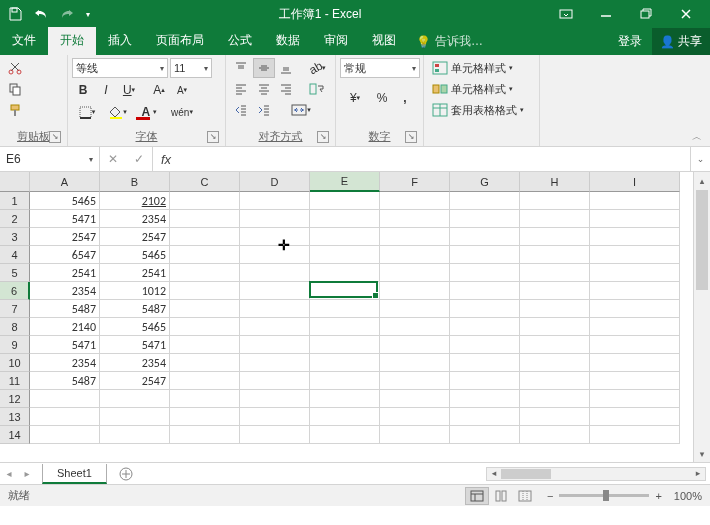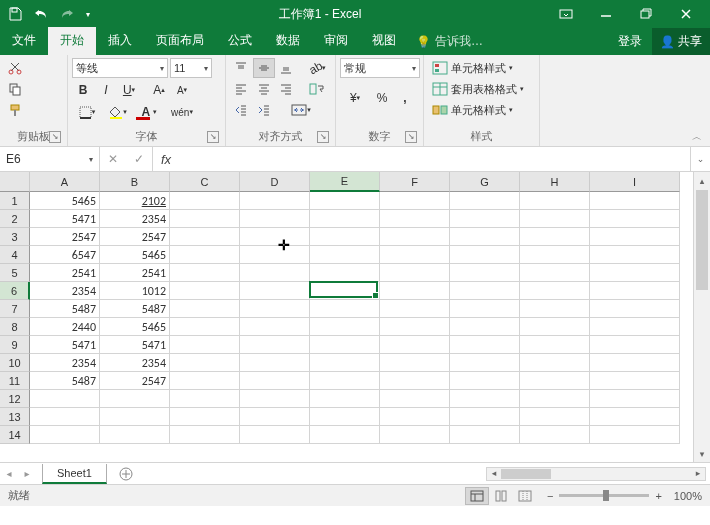--- a/index.html
+++ b/index.html
@@ -19,21 +19,21 @@
 .tabsrow .tab.active { background:#f1f1f1; color:#0f7b3a; }
 .tabsrow .spacer { flex:1; }
 .tabsrow .tell { display:flex; align-items:center; gap:4px; padding:5px 8px; opacity:.8; }
 .tabsrow .login { padding:5px 10px; cursor:pointer; }
 .tabsrow .share { padding:5px 8px; background:#0a5d2c; cursor:pointer; display:flex; align-items:center; gap:3px; }
 
 
 .ribbon { height:92px; background:#f1f1f1; border-bottom:1px solid #d4d4d4; display:flex; position:relative; }
 .group { border-right:1px solid #d9d9d9; padding:3px 4px 1px; display:flex; flex-direction:column; height:100%; }
 .group .gbody { flex:1; display:flex; gap:2px; }
-.group .glabel { text-align:center; font-size:11px; color:#666; padding:2px 0 1px; position:relative; }
+.group .glabel { text-align:center; font-size:11px; color:#666; padding:2px 0 1px; position:relative;text-decoration:underline; }
 .group .glabel .dlg { position:absolute; right:2px; bottom:2px; width:12px; height:12px; border:1px solid #999; cursor:pointer; font-size:8px; line-height:9px; text-align:center; color:#666; }
 
 .col { display:flex; flex-direction:column; gap:1px; }
 .bigbtn { width:40px; display:flex; flex-direction:column; align-items:center; justify-content:center; padding:2px; cursor:pointer; border:1px solid transparent; height:64px; font-size:11px; }
 .smbtn { width:22px; height:20px; display:flex; align-items:center; justify-content:center; cursor:pointer; border:1px solid transparent; }
 .combo { height:20px; border:1px solid #c4c4c4; background:#fff; display:flex; align-items:center; padding:0 3px; font-size:11px; }
 .combo .dd { margin-left:auto; font-size:8px; color:#555; }
 
 .midbtn { height:20px; display:flex; align-items:center; padding:0 3px; gap:3px; cursor:pointer; border:1px solid transparent; font-size:11px; white-space:nowrap; }
 
@@ -369,37 +369,36 @@
           <svg width="16" height="14">
             <rect x="1" y="1" width="14" height="12" fill="none" stroke="#4a8"></rect>
             <rect x="3" y="3" width="4" height="3" fill="#c44"></rect>
             <rect x="3" y="8" width="4" height="3" fill="#4a8"></rect>
           </svg>
           <span>单元格样式</span>
           <span style="font-size:7px">▾</span>
         </div>
       <div class="midbtn">
           <svg width="16" height="14">
+            <rect x="1" y="3" width="6" height="8" fill="#e8c070" stroke="#a80"></rect>
+            <rect x="9" y="3" width="6" height="8" fill="#aad4aa" stroke="#4a8"></rect>
+          </svg>
+          <span>单元格样式</span>
+          <span style="font-size:7px">▾</span>
+        </div>
+      <div class="midbtn">
+          <svg width="16" height="14">
             <rect x="1" y="1" width="14" height="12" fill="none" stroke="#4a8"></rect>
             <line x1="1" y1="5" x2="15" y2="5" stroke="#4a8"></line>
             <line x1="8" y1="1" x2="8" y2="13" stroke="#4a8"></line>
           </svg>
           <span>套用表格格式</span>
           <span style="font-size:7px">▾</span>
         </div>
-      <div class="midbtn">
-          <svg width="16" height="14">
-            <rect x="1" y="3" width="6" height="8" fill="#e8c070" stroke="#a80"></rect>
-            <rect x="9" y="3" width="6" height="8" fill="#aad4aa" stroke="#4a8"></rect>
-          </svg>
-          <span>单元格样式</span>
-          <span style="font-size:7px">▾</span>
-        </div>
-    </div>
-    <div class="glabel"><span>样式</span></div>
+    </div>
   </div>
 
 
 
   <div class="ribbon-collapse">︿</div>
 </div>
 
 <div class="fbar">
   <div class="namebox">
       <span>E6</span>
@@ -515,21 +514,21 @@
         <div class="cell" style="width: 70px;">5487</div>
         <div class="cell" style="width: 70px;"></div>
         <div class="cell" style="width: 70px;"></div>
         <div class="cell" style="width: 70px;"></div>
         <div class="cell" style="width: 70px;"></div>
         <div class="cell" style="width: 70px;"></div>
         <div class="cell" style="width: 70px;"></div>
         <div class="cell" style="width: 90px;"></div>
       </div>
       <div class="row">
-        <div class="cell" style="width: 70px;">2440</div>
+        <div class="cell" style="width: 70px;">2140</div>
         <div class="cell" style="width: 70px;">5465</div>
         <div class="cell" style="width: 70px;"></div>
         <div class="cell" style="width: 70px;"></div>
         <div class="cell" style="width: 70px;"></div>
         <div class="cell" style="width: 70px;"></div>
         <div class="cell" style="width: 70px;"></div>
         <div class="cell" style="width: 70px;"></div>
         <div class="cell" style="width: 90px;"></div>
       </div>
       <div class="row">

